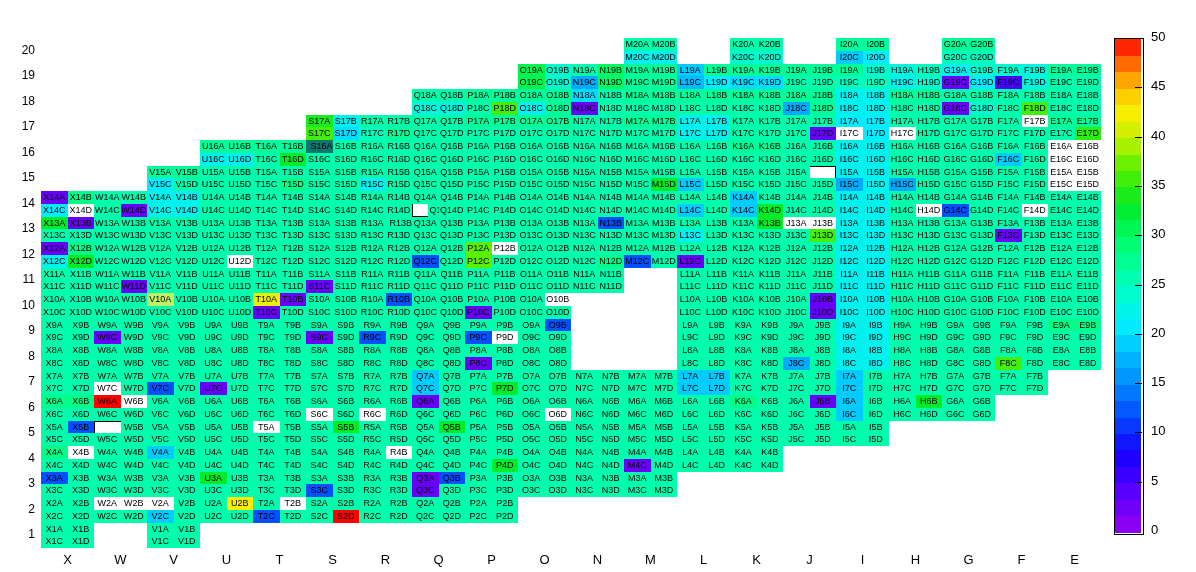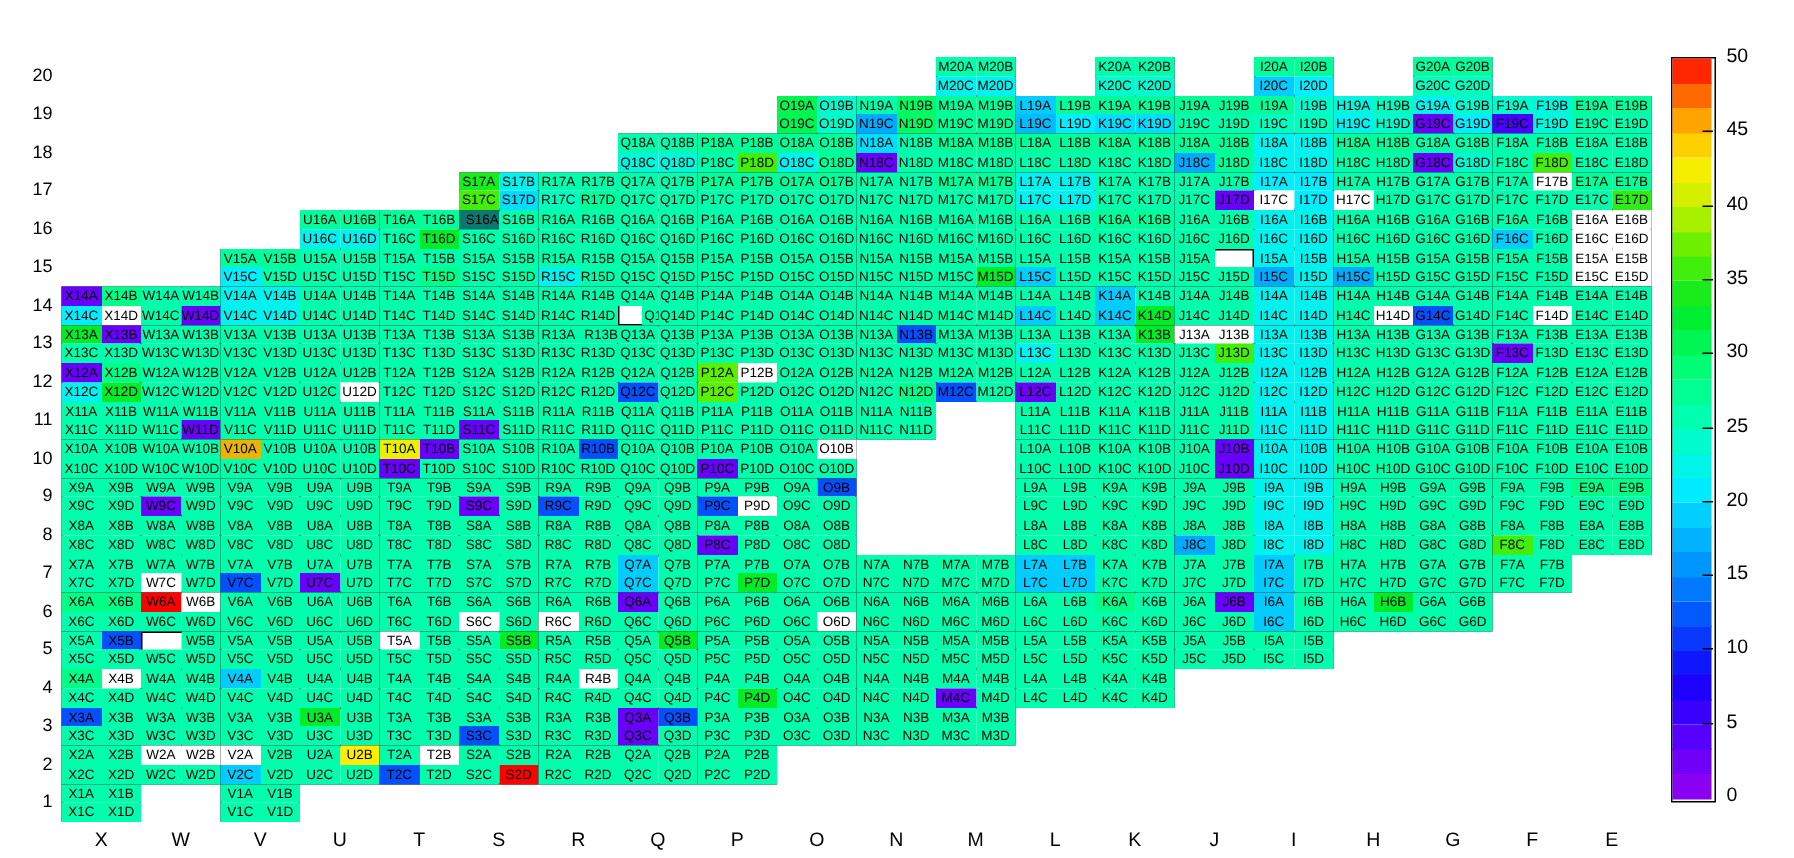--- a/index.html
+++ b/index.html
@@ -998,21 +998,21 @@
           <div class="sub" style="left: -1px; top: 11.75px; width: 26.5px; height: 12.75px; background: rgb(0, 255, 172);">X10C</div>
           <div class="sub" style="left: 25.5px; top: 11.75px; width: 26.5px; height: 12.75px; background: rgb(0, 255, 172);">X10D</div>
         </div>
         <div class="cell" style="left: 53px; top: 255px; width: 53px; height: 25.5px;">
           <div class="sub" style="left: -1px; top: -1px; width: 26.5px; height: 12.75px; background: rgb(0, 255, 172);">W10A</div>
           <div class="sub" style="left: 25.5px; top: -1px; width: 26.5px; height: 12.75px; background: rgb(0, 255, 172);">W10B</div>
           <div class="sub" style="left: -1px; top: 11.75px; width: 26.5px; height: 12.75px; background: rgb(0, 255, 172);">W10C</div>
           <div class="sub" style="left: 25.5px; top: 11.75px; width: 26.5px; height: 12.75px; background: rgb(0, 255, 172);">W10D</div>
         </div>
         <div class="cell" style="left: 106px; top: 255px; width: 53px; height: 25.5px;">
-          <div class="sub" style="left: -1px; top: -1px; width: 26.5px; height: 12.75px; background: #eab308; text-align: center;">V10A</div>
+          <div class="sub" style="left: -1px; top: -1px; width: 26.5px; height: 12.75px; background: #bef264; text-align: center;">V10A</div>
           <div class="sub" style="left: 25.5px; top: -1px; width: 26.5px; height: 12.75px; background: rgb(0, 255, 172);">V10B</div>
           <div class="sub" style="left: -1px; top: 11.75px; width: 26.5px; height: 12.75px; background: rgb(0, 255, 172);">V10C</div>
           <div class="sub" style="left: 25.5px; top: 11.75px; width: 26.5px; height: 12.75px; background: rgb(0, 255, 172);">V10D</div>
         </div>
         <div class="cell" style="left: 159px; top: 255px; width: 53px; height: 25.5px;">
           <div class="sub" style="left: -1px; top: -1px; width: 26.5px; height: 12.75px; background: rgb(0, 255, 172);">U10A</div>
           <div class="sub" style="left: 25.5px; top: -1px; width: 26.5px; height: 12.75px; background: rgb(0, 255, 172);">U10B</div>
           <div class="sub" style="left: -1px; top: 11.75px; width: 26.5px; height: 12.75px; background: rgb(0, 255, 172);">U10C</div>
           <div class="sub" style="left: 25.5px; top: 11.75px; width: 26.5px; height: 12.75px; background: rgb(0, 255, 172);">U10D</div>
         </div>

